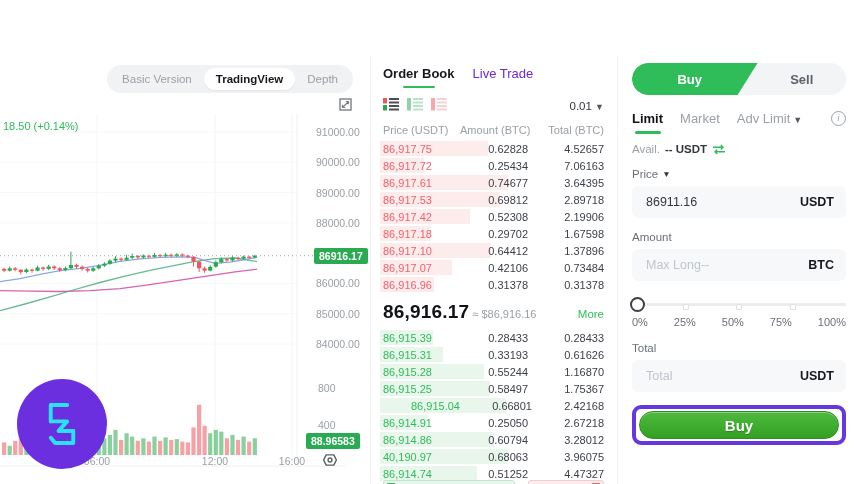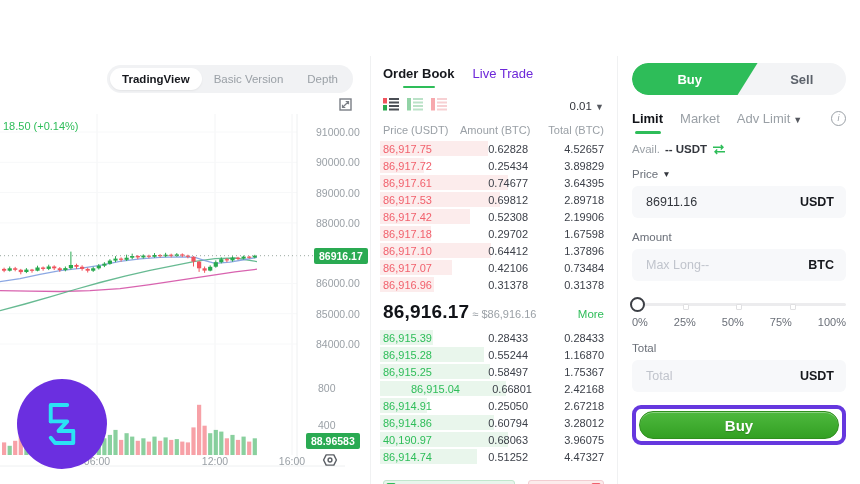--- a/index.html
+++ b/index.html
@@ -92,22 +92,22 @@
            font-family:inherit;box-shadow:inset 0 1px 0 rgba(255,255,255,.35);text-shadow:0 1px 1px rgba(0,0,0,.2);}
 </style>
 </head>
 <body>
 
 <div class="app">
 
 
   <div class="chart-col">
     <div class="chart-tabs">
+      <span class="chart-tab">Basic Version</span>
       <span class="chart-tab active">TradingView</span>
-      <span class="chart-tab">Basic Version</span>
       <span class="chart-tab">Depth</span>
     </div>
     <div class="expand-icon">
       <svg width="13" height="13" viewBox="0 0 13 13">
         <rect x="1" y="1" width="11" height="11" fill="none" stroke="#7a7e85" stroke-width="1.4"></rect>
         <path d="M3.5 9.5 L9.5 3.5 M6.7 3.5 h2.8 v2.8 M6.3 9.5 h-2.8 v-2.8" fill="none" stroke="#7a7e85" stroke-width="1.2"></path>
       </svg>
     </div>
     <div class="change-label">18.50 (+0.14%)</div>
     <svg id="chart-svg" viewBox="0 0 370 428">
@@ -346,21 +346,21 @@
         <div class="ob-row">
           <div class="depth" style="width: 48.8%; background: rgb(252, 236, 236);"></div>
           <span class="price" style="color: rgb(241, 97, 109);">86,917.75</span>
           <span class="amt">0.62828</span>
           <span class="tot">4.52657</span>
         </div>
         <div class="ob-row">
           <div class="depth" style="width: 19.8%; background: rgb(252, 236, 236);"></div>
           <span class="price" style="color: rgb(241, 97, 109);">86,917.72</span>
           <span class="amt">0.25434</span>
-          <span class="tot">3.89829</span>
+          <span class="tot">7.06163</span>
         </div>
         <div class="ob-row">
           <div class="depth" style="width: 58%; background: rgb(252, 236, 236);"></div>
           <span class="price" style="color: rgb(241, 97, 109);">86,917.61</span>
           <span class="amt">0.74677</span>
           <span class="tot">3.64395</span>
         </div>
         <div class="ob-row">
           <div class="depth" style="width: 54.2%; background: rgb(252, 236, 236);"></div>
           <span class="price" style="color: rgb(241, 97, 109);">86,917.53</span>
@@ -402,20 +402,26 @@
       <span class="mid-price">86,916.17</span>
       <span class="mid-usd">≈ $86,916.16</span>
       <span class="more-link">More</span>
     </div>
     <div class="ob-rows" id="bids">
         <div class="ob-row">
           <div class="depth" style="width: 24.2%; background: rgb(233, 246, 236);"></div>
           <span class="price" style="color: rgb(46, 189, 89);">86,915.39</span>
           <span class="amt">0.28433</span>
           <span class="tot">0.28433</span>
+        </div>
+        <div class="ob-row">
+          <div class="depth" style="width: 28.3%; background: rgb(233, 246, 236);"></div>
+          <span class="price" style="color: rgb(46, 189, 89);">86,915.31</span>
+          <span class="amt">0.33193</span>
+          <span class="tot">0.61626</span>
         </div>
         <div class="ob-row">
           <div class="depth" style="width: 47.1%; background: rgb(233, 246, 236);"></div>
           <span class="price" style="color: rgb(46, 189, 89);">86,915.28</span>
           <span class="amt">0.55244</span>
           <span class="tot">1.16870</span>
         </div>
         <div class="ob-row">
           <div class="depth" style="width: 49.8%; background: rgb(233, 246, 236);"></div>
           <span class="price" style="color: rgb(46, 189, 89);">86,915.25</span>

